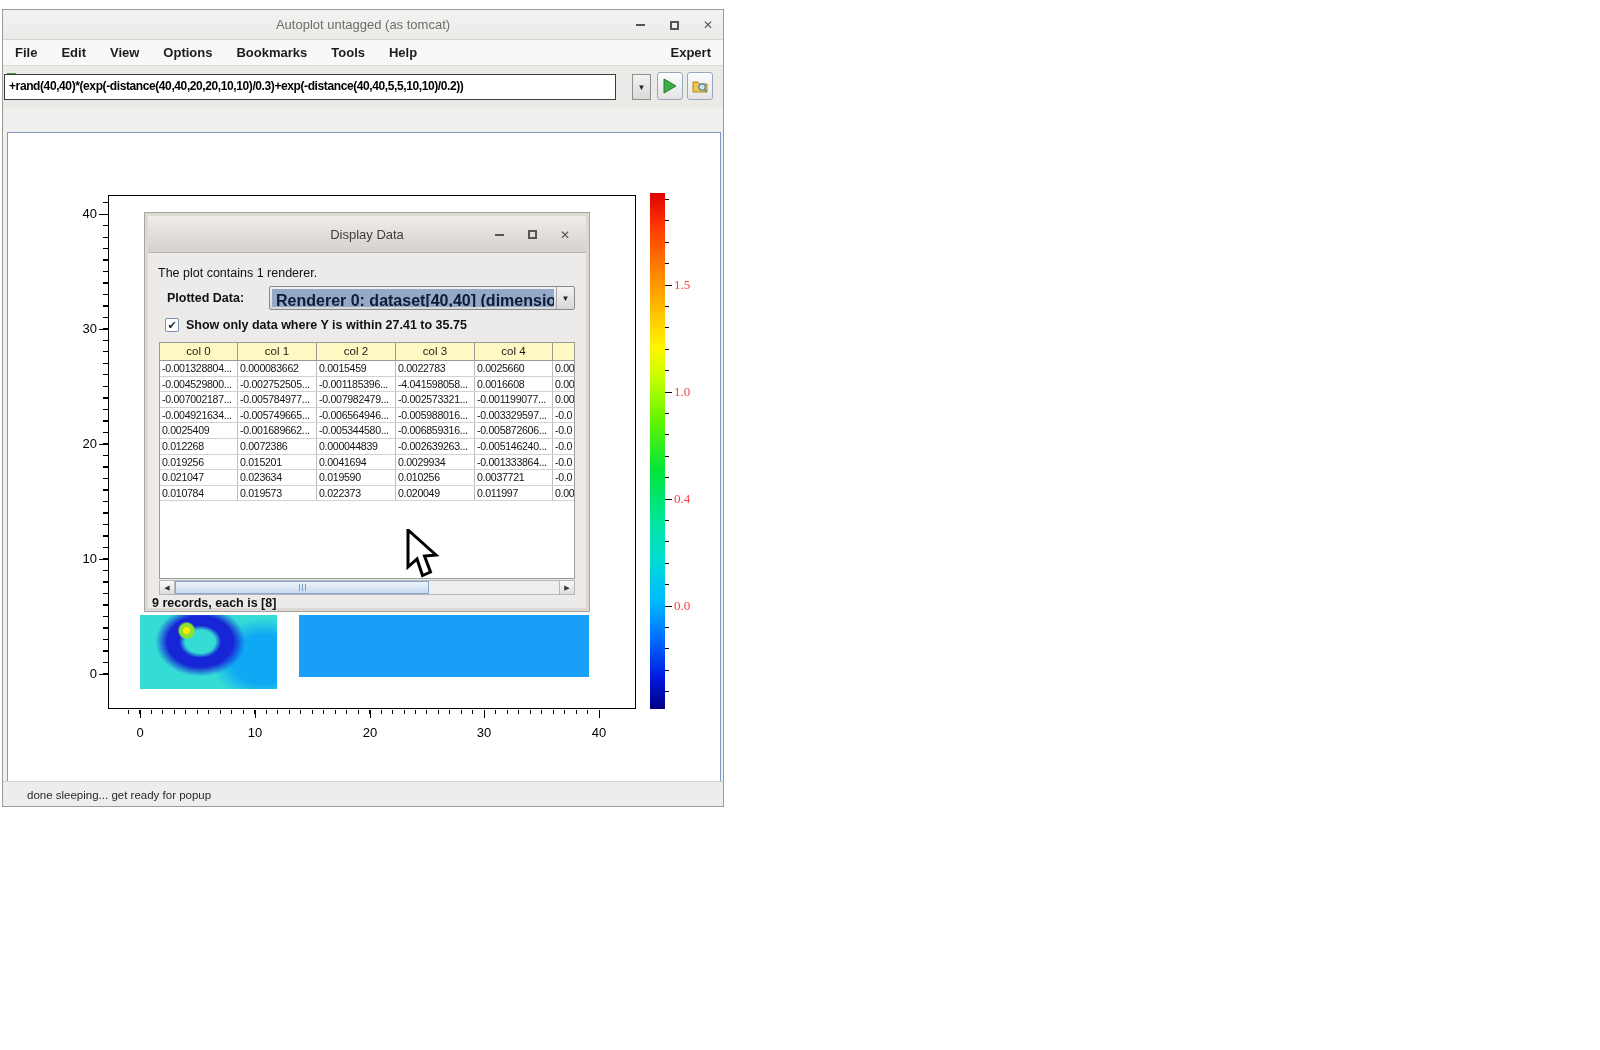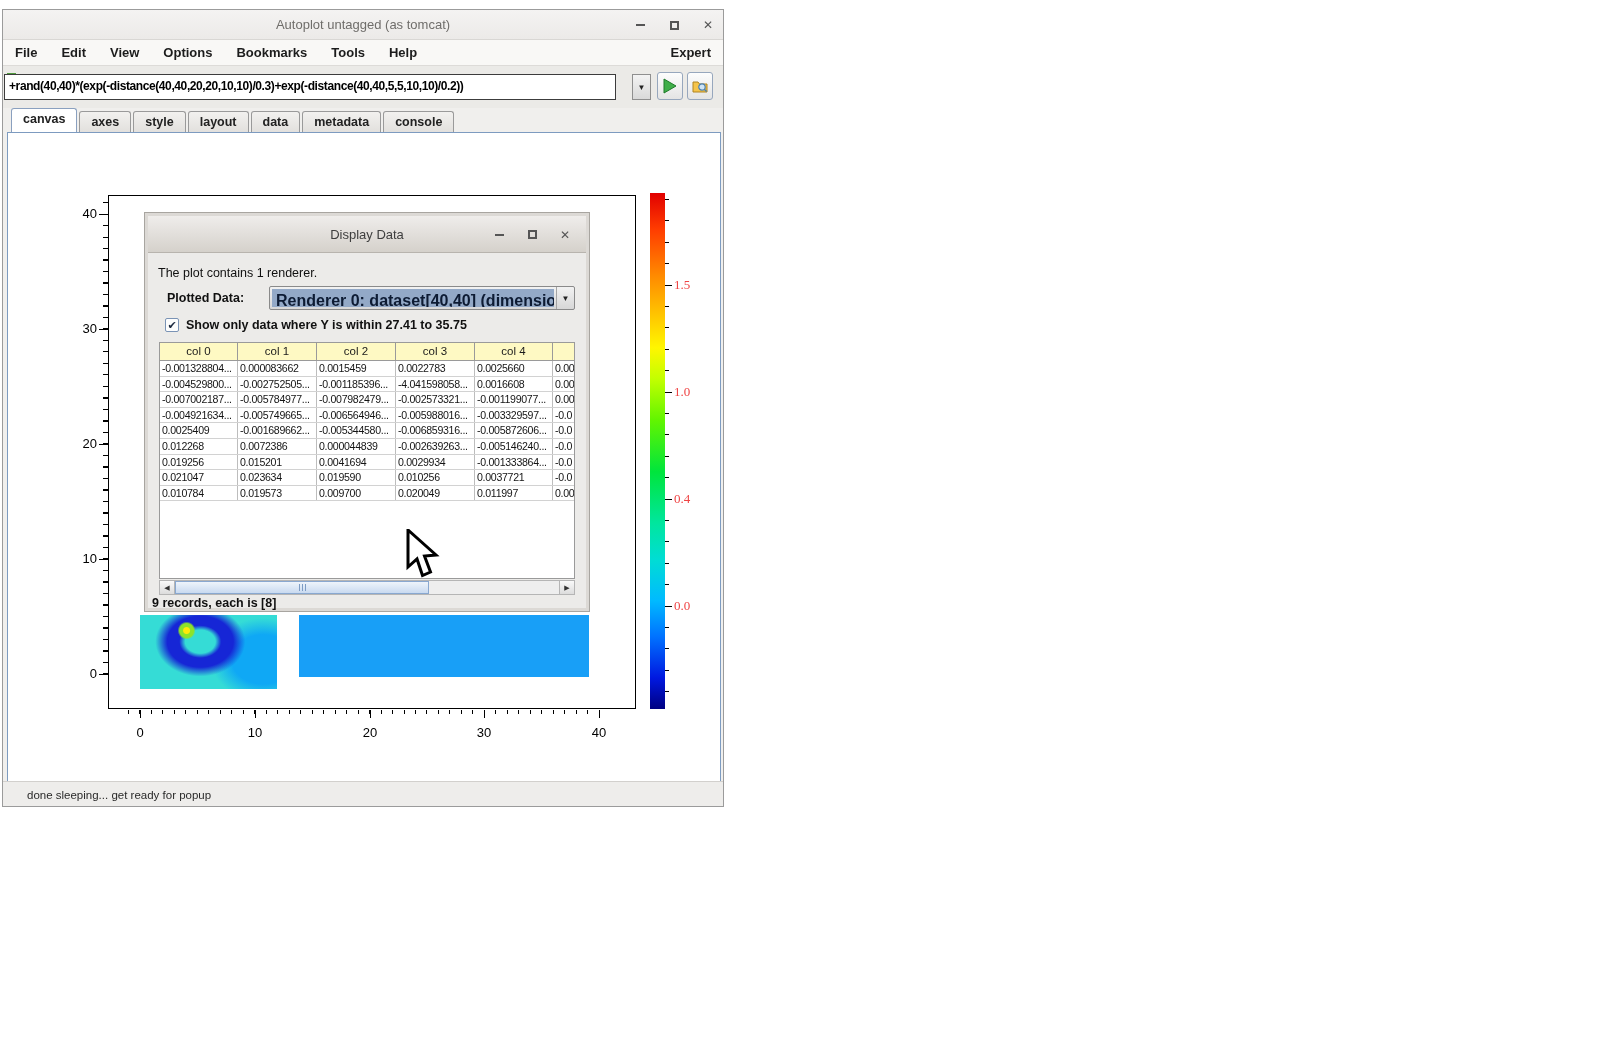--- a/index.html
+++ b/index.html
@@ -148,29 +148,20 @@
       </div>
       <div class="tb-btn browse-btn">
         <svg width="17" height="15" viewBox="0 0 17 15">
           <path d="M1 3 L6 3 L7.5 5 L15 5 L15 13 L1 13 Z" fill="#f5c44a" stroke="#b08420" stroke-width="1"></path>
           <circle cx="10" cy="8" r="3.2" fill="#cfe4f5" stroke="#4a7fae" stroke-width="1.2"></circle>
           <line x1="12.3" y1="10.3" x2="14.6" y2="12.6" stroke="#4a7fae" stroke-width="1.4"></line>
         </svg>
       </div>
     </div>
 
-    <div class="tabrow">
-      <div class="tab selected">canvas</div>
-      <div class="tab">axes</div>
-      <div class="tab">style</div>
-      <div class="tab">layout</div>
-      <div class="tab">data</div>
-      <div class="tab">metadata</div>
-      <div class="tab">console</div>
-    </div>
 
     <div class="canvas">
 
       <div class="plot-frame"></div>
       <div class="ytick-strip"></div>
       <div class="ytick-major" style="top:81px"></div>
       <div class="ytick-major" style="top:196px"></div>
       <div class="ytick-major" style="top:311px"></div>
       <div class="ytick-major" style="top:426px"></div>
       <div class="ytick-major" style="top:541px"></div>
@@ -300,21 +291,21 @@
                   <div class="td">0.021047</div>
                   <div class="td">0.023634</div>
                   <div class="td">0.019590</div>
                   <div class="td">0.010256</div>
                   <div class="td">0.0037721</div>
                   <div class="td">-0.0</div>
                 </div>
                 <div class="tr">
                   <div class="td">0.010784</div>
                   <div class="td">0.019573</div>
-                  <div class="td">0.009700</div>
+                  <div class="td">0.022373</div>
                   <div class="td">0.020049</div>
                   <div class="td">0.011997</div>
                   <div class="td">0.00</div>
                 </div>
               </div>
           </div>
           <div class="hscroll">
             <div class="sbtn">◀</div>
             <div class="sthumb">
                 <span class="grip"></span>

